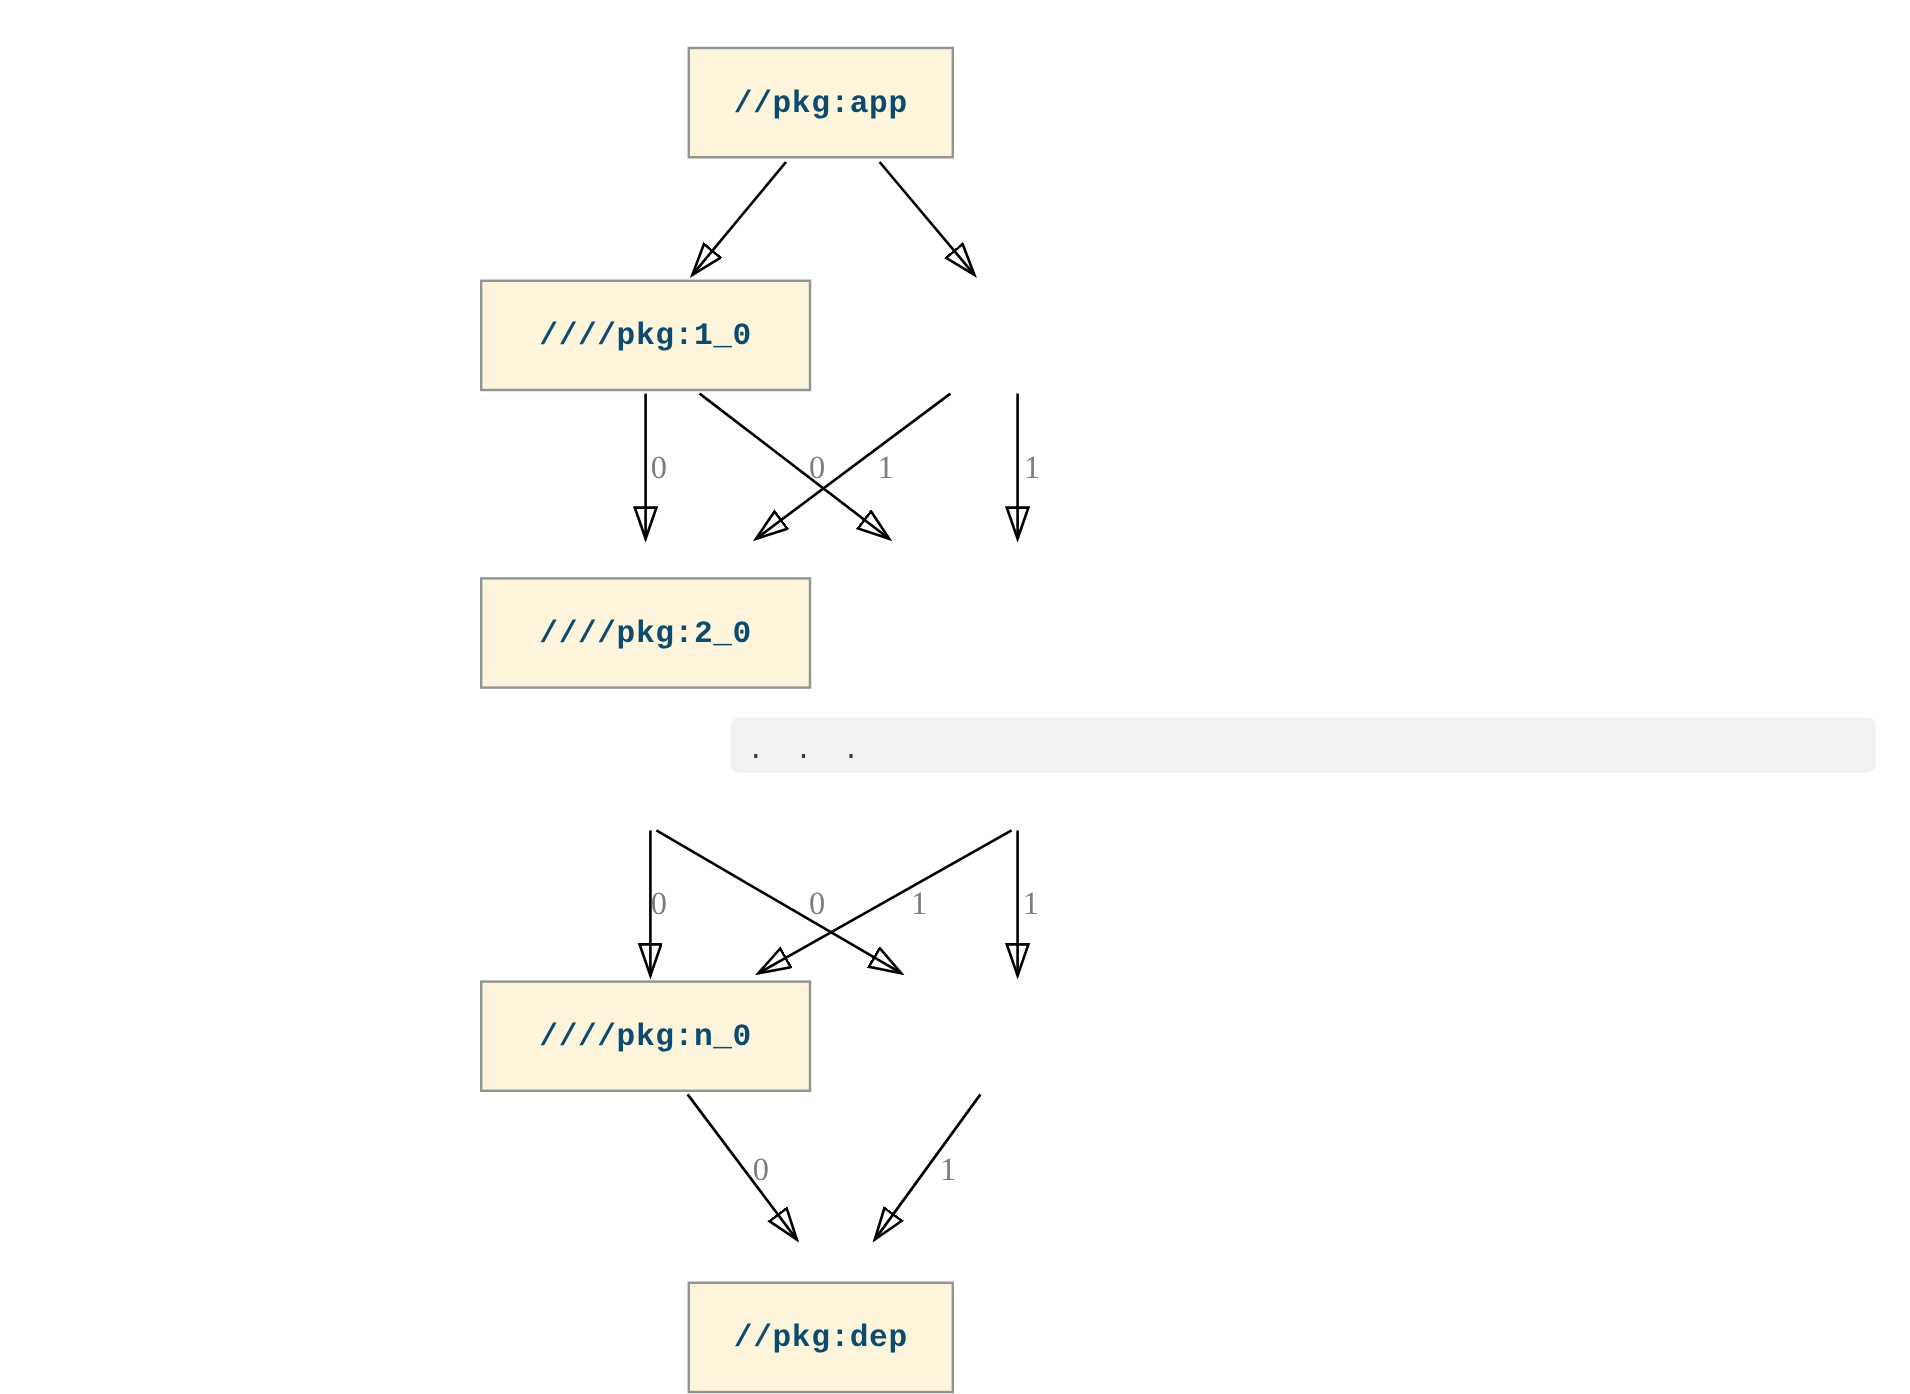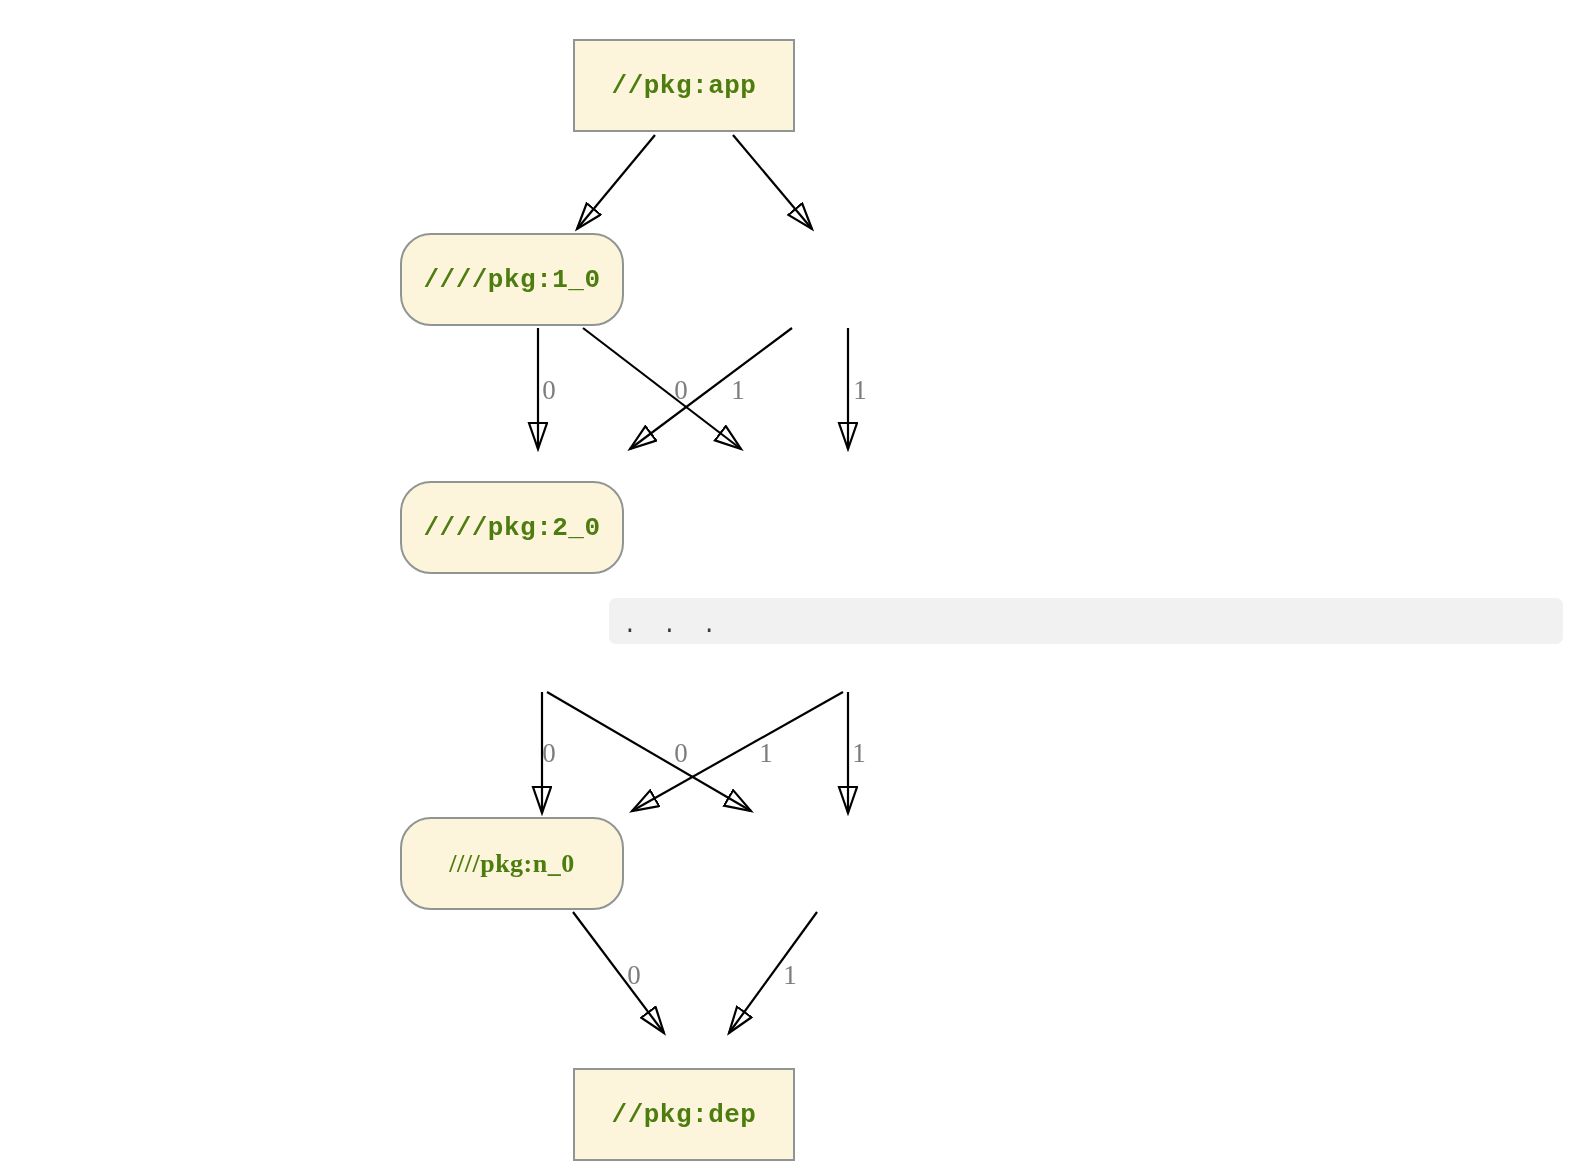--- a/index.html
+++ b/index.html
@@ -14,24 +14,24 @@
   .edges path{stroke:#000000;stroke-width:2.2;fill:none;}
   .node{
     position:absolute;
     box-sizing:border-box;
     background:#fcf5dc;
     border:2px solid #8e9592;
     display:flex;align-items:center;justify-content:center;
     font-family:"Liberation Mono","DejaVu Sans Mono",monospace;
     font-weight:bold;
     font-size:26px;
-    color:#4d7c0f;
+    color:#0c4a6e;
     letter-spacing:0.5px;
   }
-  .node.wide{width:224px;height:93px;border-radius:31px;}
+  .node.wide{width:276px;height:93px;}
   .node.narrow{width:222px;height:93px;}
   .edge-label{
     position:absolute;
     transform:translate(-50%,-50%);
     font-family:"Liberation Serif","DejaVu Serif",serif;
     font-size:27px;
     color:#7d7d7d;
     line-height:1;
   }
   .omitted-band{
@@ -81,21 +81,21 @@
   </svg>
 
   <div class="node narrow" style="left:573px;top:39px;">//pkg:app</div>
 
   <div class="node wide" style="left:400px;top:233px;">////pkg:1_0</div>
 
 
   <div class="node wide" style="left:400px;top:453px;margin-top:28px;">////pkg:2_0</div>
 
 
-  <div class="node wide" style="left:400px;top:817px;font-family:Liberation Serif, serif;">////pkg:n_0</div>
+  <div class="node wide" style="left:400px;top:817px;">////pkg:n_0</div>
 
 
   <div class="node narrow" style="left:573px;top:1037px;margin-top:31px;">//pkg:dep</div>
 
   <div class="omitted-band">
     <span class="dots">. . .</span>
   </div>
 
   <span class="edge-label" style="left:549px;top:390px;">0</span>
   <span class="edge-label" style="left:681px;top:390px;">0</span>

